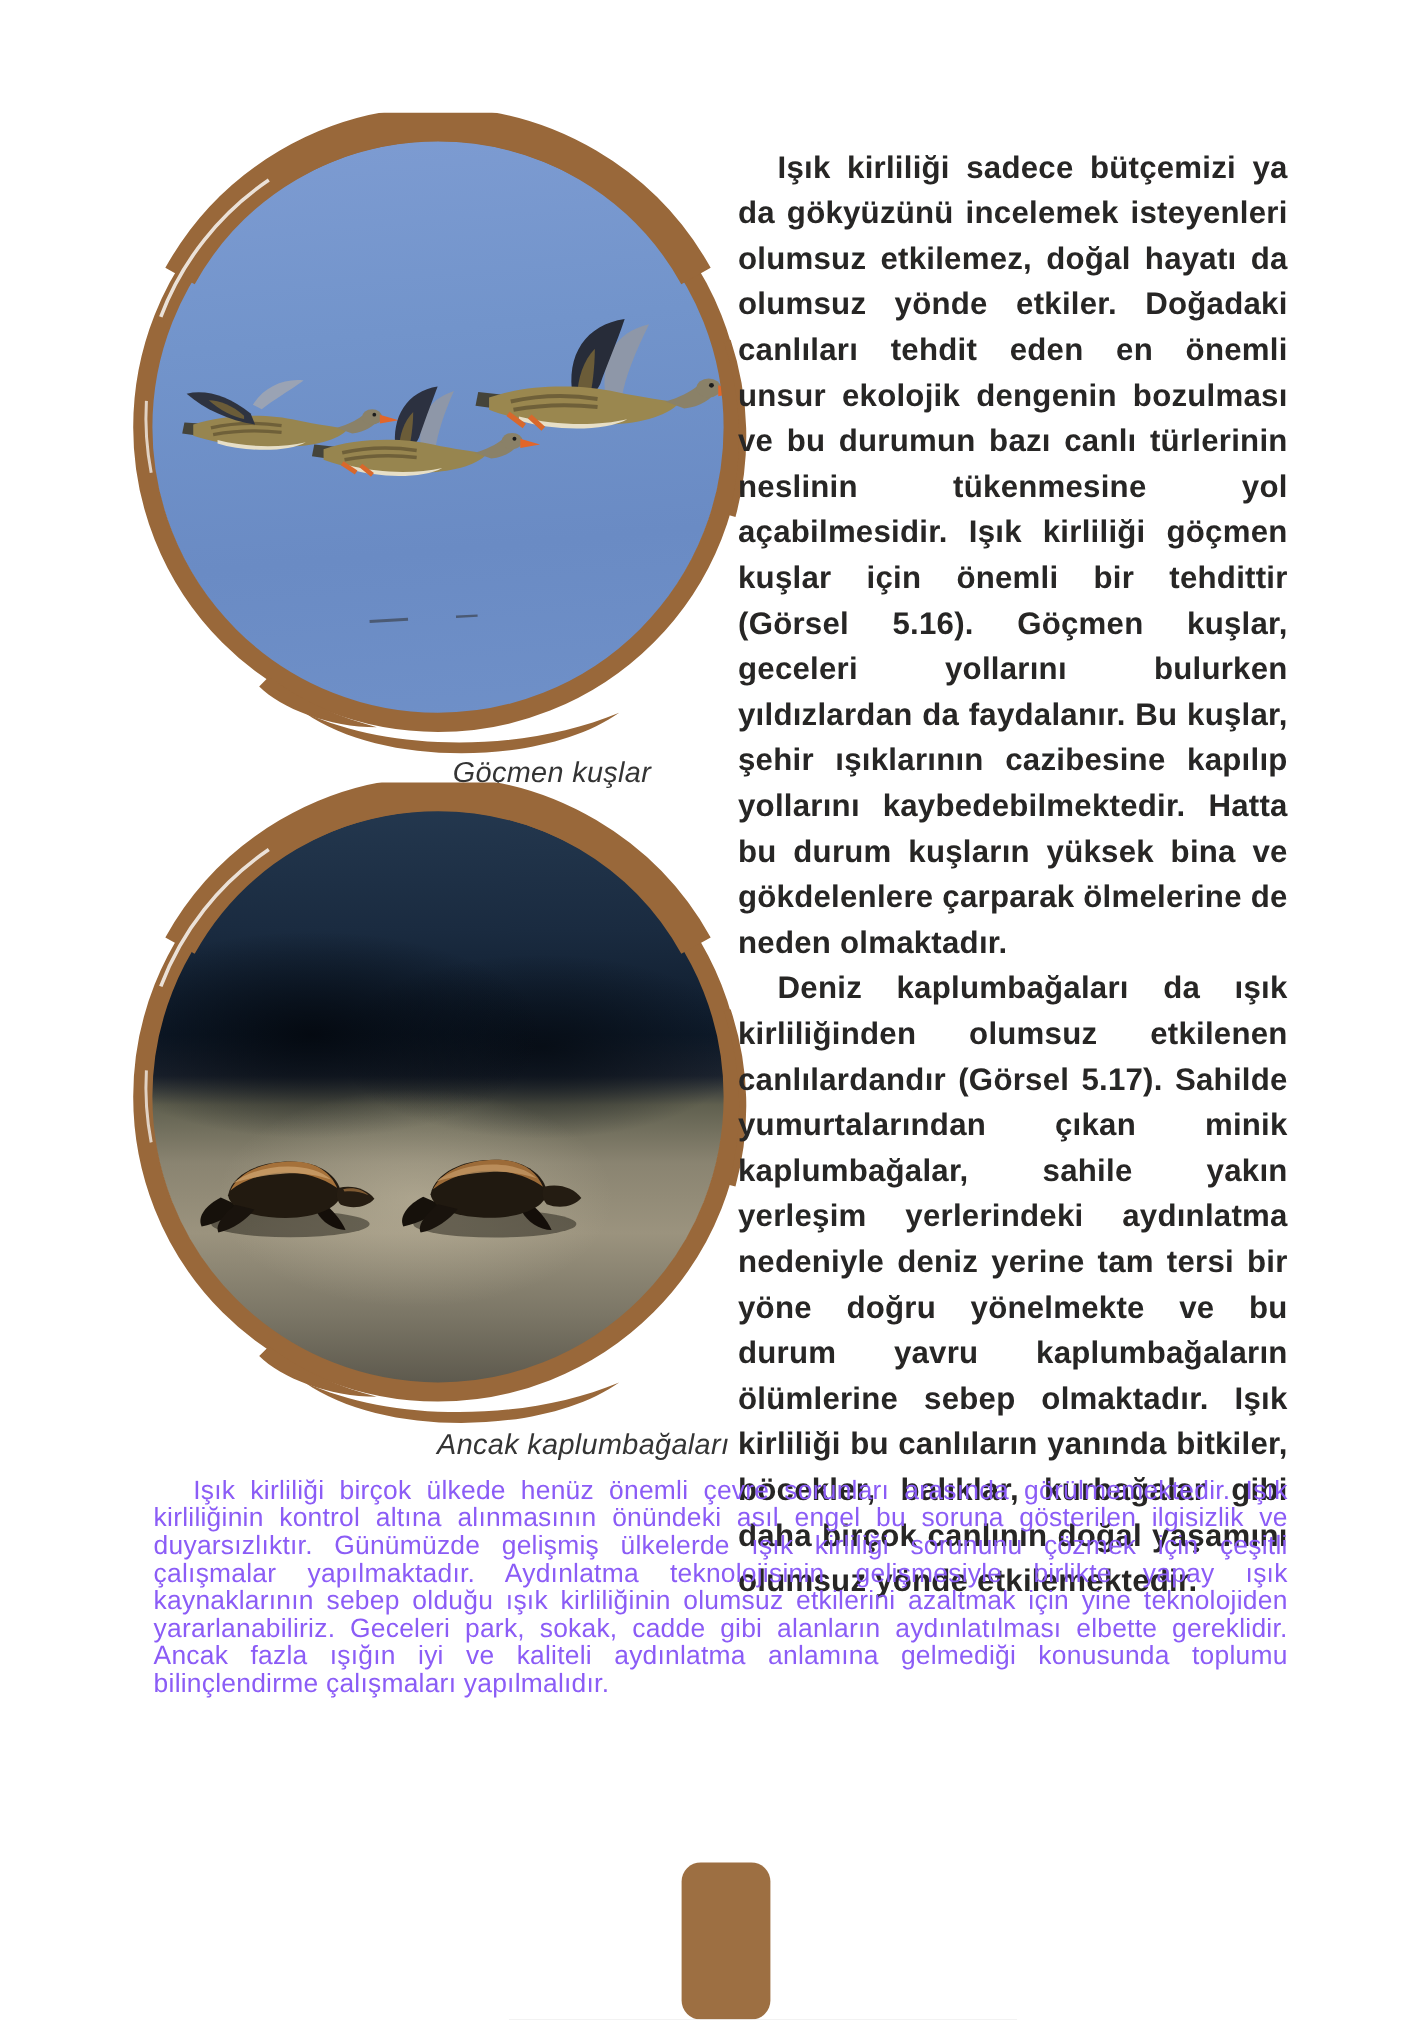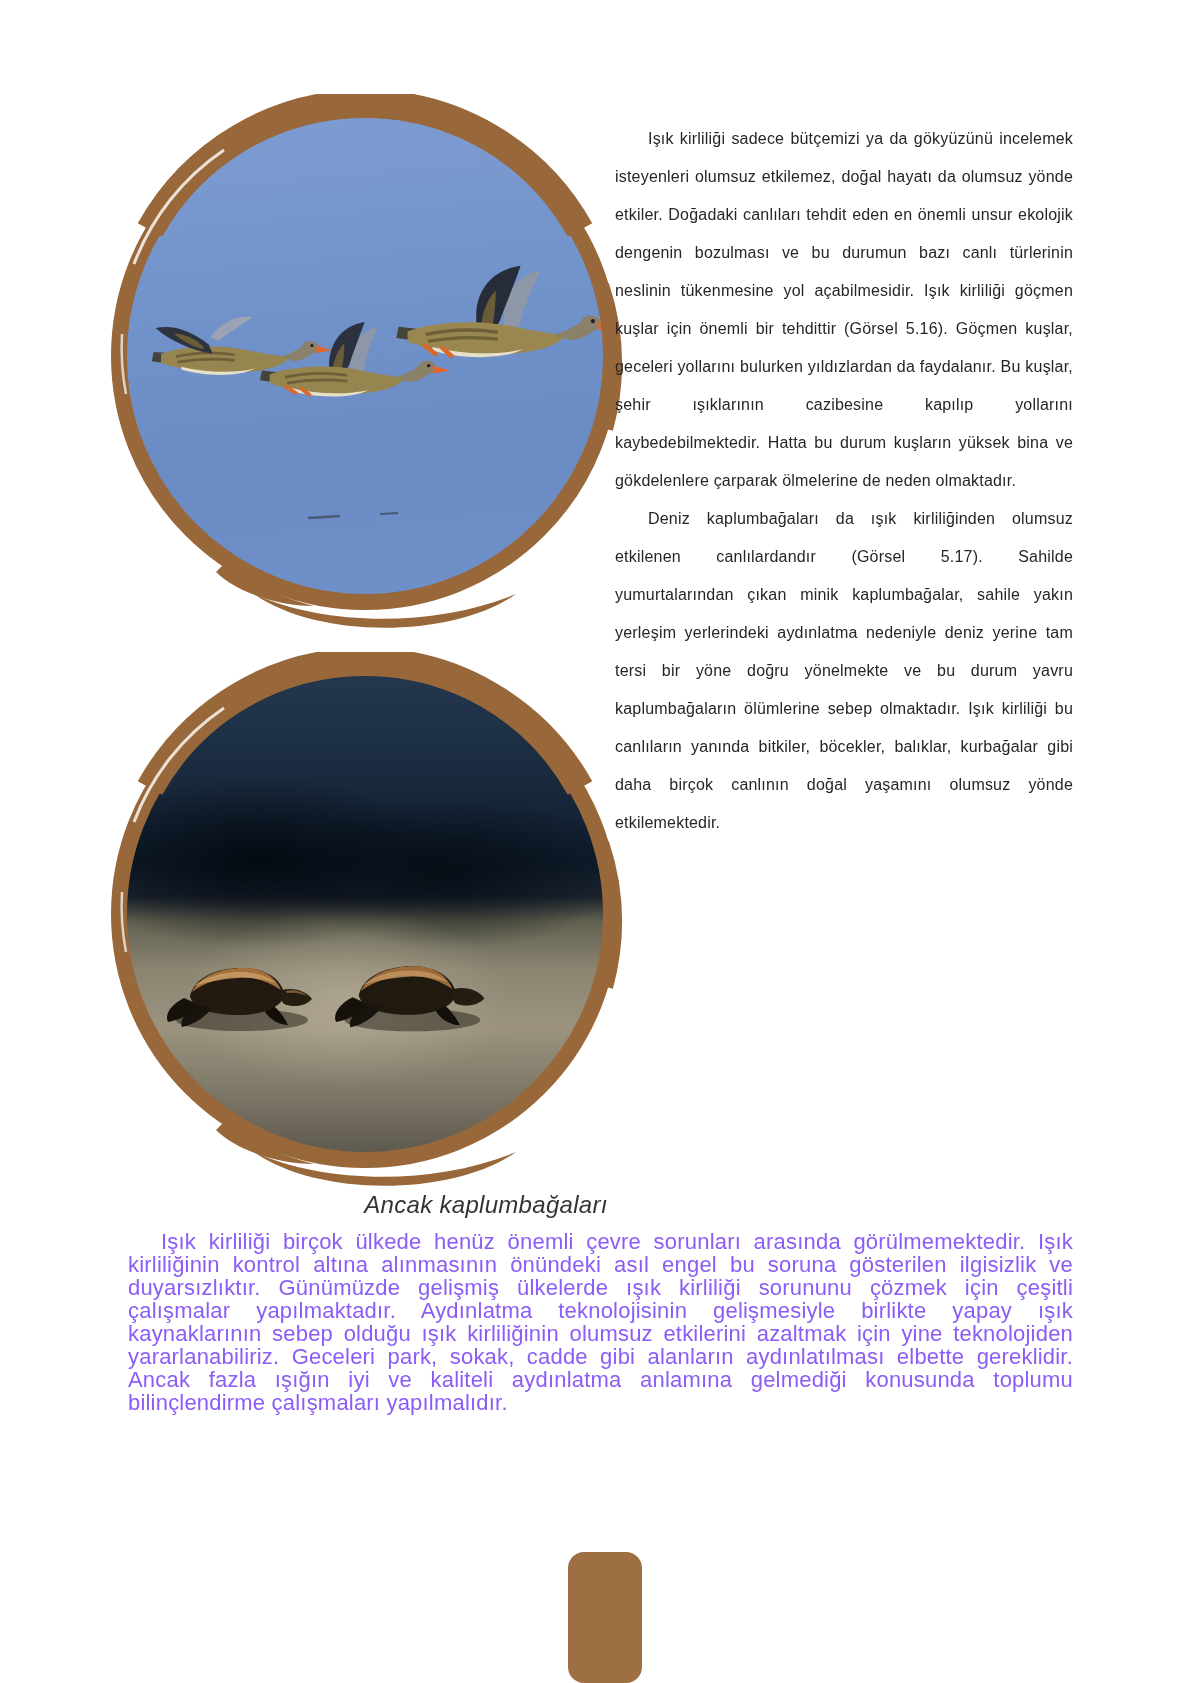--- a/index.html
+++ b/index.html
@@ -41,22 +41,22 @@
     letter-spacing:.3px;
     text-align:center;
   }
   .caption-birds{left:318px;top:631px;width:284px;}
   .caption-turtles{left:336px;top:1191px;width:300px;}
 
   
   .textcol p{margin:0;text-indent:33px;}
   .col-right{
     position:absolute;left:615px;top:120px;width:458px;
-    font-size:16px;line-height:38px;letter-spacing:.2px;
-    color:#272625;text-align:justify;
+    font-size:26px;line-height:38px;letter-spacing:.2px;
+    color:#272625;text-align:justify;font-weight:bold;
   }
   .bottom-par{
     position:absolute;left:128px;top:1230px;width:945px;
     font-size:22px;line-height:23px;letter-spacing:.2px;
     color:#8b5cf6;text-align:justify;
   }
 
   
   .page-tab{
     position:absolute;left:568px;top:1552px;width:74px;height:131px;
@@ -123,20 +123,21 @@
     <svg class="ring" width="522" height="545" viewBox="0 0 522 545">
       <circle cx="261" cy="262" r="246" fill="none" stroke="#99683a" stroke-width="16"></circle>
       <path d="M46,136 A246,246 0 0 1 476,136" fill="none" stroke="#99683a" stroke-width="28"></path>
       <path d="M502,190 A252,252 0 0 1 506,336" fill="none" stroke="#99683a" stroke-width="6"></path>
       <path d="M30,170 A240,240 0 0 1 120,56" fill="none" stroke="#ffffff" stroke-width="3" opacity="0.8"></path>
       <path d="M22,300 A242,242 0 0 1 18,240" fill="none" stroke="#ffffff" stroke-width="2.5" opacity="0.7"></path>
       <path d="M150,500 C220,532 330,534 412,500 C350,544 215,546 150,500 Z" fill="#99683a"></path>
       <path d="M120,470 C150,492 180,504 210,512 C170,512 130,496 112,478 Z" fill="#99683a"></path>
     </svg>
   </figure>
+  <div class="caption caption-birds">Göçmen kuşlar</div>
 
   <figure class="fig fig-turtles" style="margin:0">
     <div class="photo photo-turtles">
       <svg width="478" height="486" viewBox="0 0 478 486">
 
         <g transform="translate(38,288)">
           <ellipse cx="78" cy="64" rx="66" ry="11" fill="rgba(20,18,12,0.45)"></ellipse>
           <path d="M20,42 C8,48 0,58 4,66 C16,64 30,56 38,50 Z" fill="#16110b"></path>
           <path d="M100,54 C104,62 114,69 124,69 C120,60 113,52 105,46 Z" fill="#140e09"></path>
           <path d="M26,40 C30,22 52,12 78,12 C102,12 118,24 120,38 C120,50 100,59 74,59 C48,59 28,52 26,40 Z" fill="#221a10"></path>

